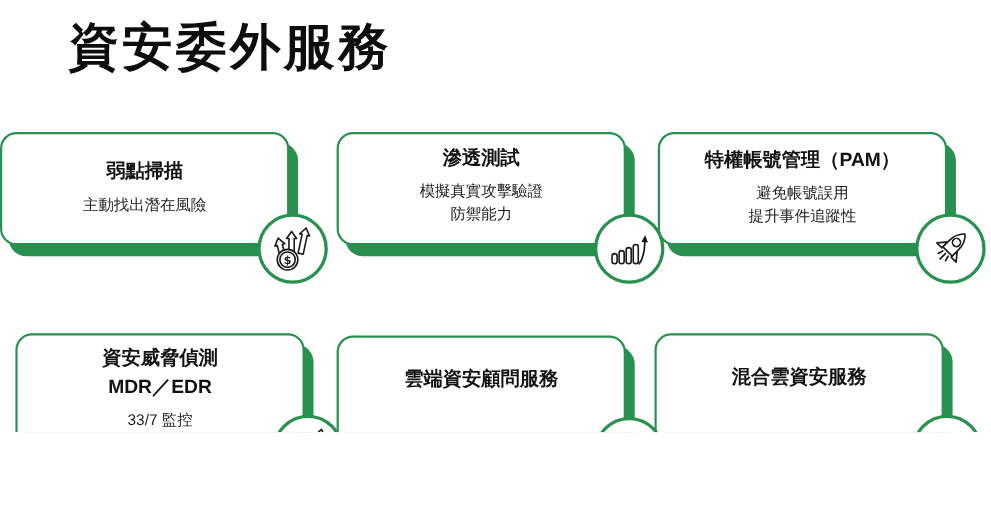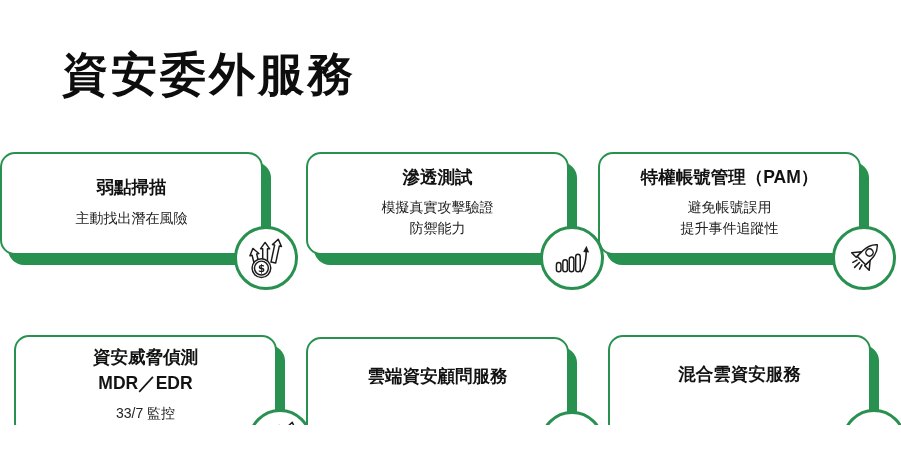--- a/index.html
+++ b/index.html
@@ -4,21 +4,20 @@
 <style>
   html, body { margin: 0; padding: 0; background: #ffffff; }
   #canvas {
     position: relative;
     width: 901px;
     height: 393px;
     background: #ffffff;
     overflow: hidden;
     font-family: "Liberation Sans", sans-serif;
     color: #141414;
-    margin-top: 32px;
   }
   .page-title {
     position: absolute;
     left: 62px;
     top: 12px;
     font-size: 46px;
     font-weight: 900;
     letter-spacing: 3px;
     color: #0d0d0d;
   }
@@ -109,21 +108,21 @@
         <path class="ic" transform="rotate(-14 14 31)" d="M11.4,31 L11.4,20 L9,20 L14,13 L19,20 L16.6,20 L16.6,31 Z"></path>
         <path class="ic" d="M20.4,29 L20.4,14 L18,14 L23,7 L28,14 L25.6,14 L25.6,29 Z"></path>
         <path class="ic" transform="rotate(12 32 29)" d="M29.4,29 L29.4,10 L27,10 L32,3 L37,10 L34.6,10 L34.6,29 Z"></path>
         <circle class="ic" cx="19" cy="35" r="10.2"></circle>
         <circle class="ic" cx="19" cy="35" r="7.6"></circle>
         <text class="coin-text" x="19" y="39" text-anchor="middle">$</text>
       </svg>
     </div>
   </div>
 
-  <div class="card" style="left:306px; top:120px;">
+  <div class="card" style="left:306px; top:120px;font-family:Liberation Mono, monospace;">
     <div class="shadow"></div>
     <div class="face">
       <div class="card-title">
         <div>滲透測試</div>
       </div>
       <div class="card-desc">
         <div>模擬真實攻擊驗證</div>
         <div>防禦能力</div>
       </div>
     </div>
@@ -200,21 +199,21 @@
         <rect class="ic" x="7" y="29" width="5" height="10" rx="2.5"></rect>
         <rect class="ic" x="14" y="26" width="5" height="13" rx="2.5"></rect>
         <rect class="ic" x="21" y="23" width="5" height="16" rx="2.5"></rect>
         <rect class="ic" x="28" y="20" width="5" height="19" rx="2.5"></rect>
         <path class="ic-line" d="M34,39 C 37.5,34 39.5,27 39.5,17"></path>
         <path class="ic-fill" d="M36.2,17.5 L39.8,10.5 L42.6,18 Z"></path>
       </svg>
     </div>
   </div>
 
-  <div class="card roomy" style="left:608px; top:303px;">
+  <div class="card roomy" style="left:595px; top:303px;">
     <div class="shadow"></div>
     <div class="face">
       <div class="card-title">
         <div>混合雲資安服務</div>
       </div>
     </div>
     <div class="badge">
       <svg viewBox="0 0 48 48">
         <g transform="rotate(45 24 24)">
           <path class="ic" d="M17.5,21 L10.5,29.5 L17.5,29.5 Z"></path>

